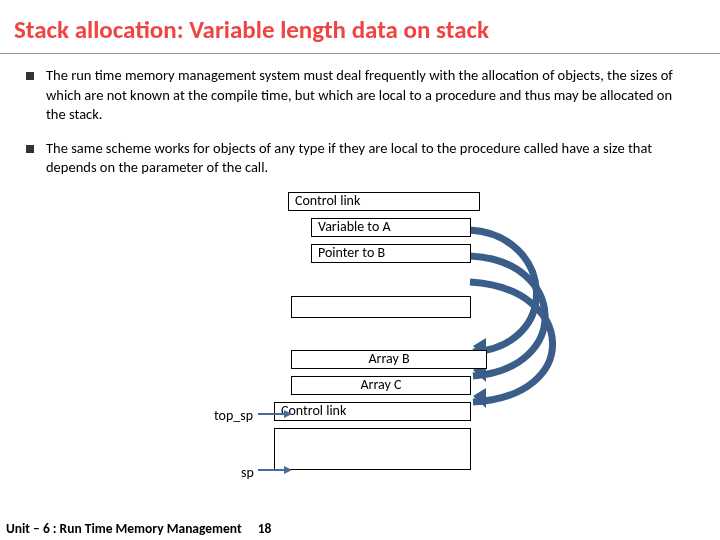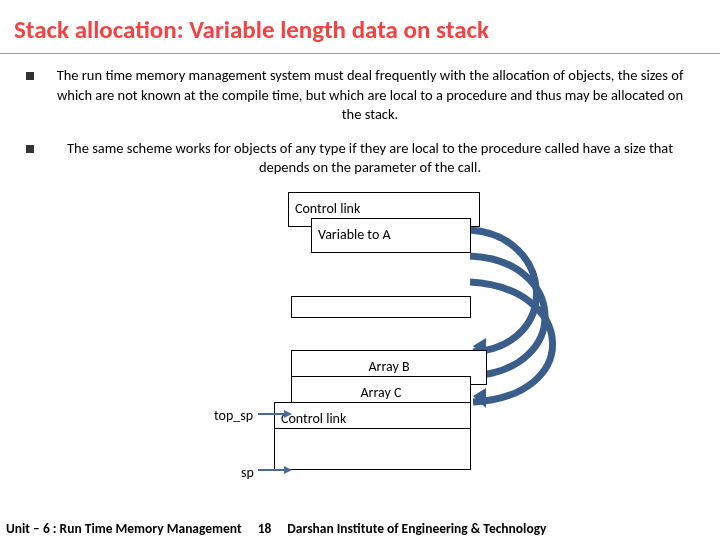--- a/index.html
+++ b/index.html
@@ -17,21 +17,20 @@
     color: #ef4444;
     padding: 14px 14px 8px 14px;
     border-bottom: 1px solid #999;
   }
   .content {
     padding: 12px 26px 0 26px;
   }
   .bullet-row {
     display: flex;
     margin-bottom: 14px;
-    text-align: center;
   }
   .bullet-mark {
     width: 8px;
     height: 8px;
     background: #333;
     margin-top: 6px;
     margin-right: 12px;
     flex-shrink: 0;
   }
   .bullet-text {
@@ -42,21 +41,21 @@
   .diagram-wrap {
     position: relative;
     width: 100%;
     height: 300px;
   }
   .stack-box {
     position: absolute;
     border: 1px solid #000;
     background: #fff;
     font-size: 14px;
-    padding: 8px 6px;
+    padding: 0 6px;
     line-height: 1.2;
   }
   .top-sp {
     position: absolute;
     left: 188px;
     top: 215px;
     font-size: 14px;
   }
   .sp {
     position: absolute;
@@ -119,20 +118,21 @@
       <path d="M 2 20 C 85 25, 95 135, 5 142" stroke="#3a5d8a" stroke-width="7" fill="none"></path>
       <path d="M 2 46 C 98 50, 105 158, 5 166" stroke="#3a5d8a" stroke-width="7" fill="none"></path>
       <path d="M 2 72 C 108 78, 115 186, 5 192" stroke="#3a5d8a" stroke-width="7" fill="none"></path>
       <polygon points="5,136 18,128 18,148" fill="#3a5d8a"></polygon>
       <polygon points="5,160 18,152 18,172" fill="#3a5d8a"></polygon>
       <polygon points="5,186 18,178 18,198" fill="#3a5d8a"></polygon>
     </svg>
 
     <div class="stack-box" style="left:262px; top:0px; width:192px;">Control link</div>
     <div class="stack-box" style="left:285px; top:26px; width:160px;">Variable to A</div>
+    <div class="stack-box" style="left:285px; top:52px; width:160px;">Pointer to B</div>
     <div class="stack-box" style="left:265px; top:104px; width:180px; height:22px;"></div>
     <div class="stack-box" style="left:265px; top:158px; width:196px; text-align:center;">Array B</div>
     <div class="stack-box" style="left:265px; top:184px; width:180px; text-align:center;">Array C</div>
     <div class="stack-box" style="left:248px; top:210px; width:197px;">Control link</div>
     <div class="stack-box" style="left:248px; top:236px; width:197px; height:42px;"></div>
 
     <div class="top-sp">top_sp</div>
     <svg class="arrow-svg" width="40" height="80">
       <line x1="2" y1="12" x2="28" y2="12" stroke="#4a6a99" stroke-width="2"></line>
       <polygon points="28,8 36,12 28,16" fill="#4a6a99"></polygon>
@@ -141,14 +141,13 @@
     </svg>
 
     <div class="sp">sp</div>
 
   </div>
 </div>
 
 <div class="footer">
   <span class="foot-left">Unit – 6 : Run Time Memory Management</span>
   <span class="foot-page">18</span>
-  <span class="foot-right">Darshan Institute of Engineering &amp; Technology</span>
 </div>
 
 </body></html>

